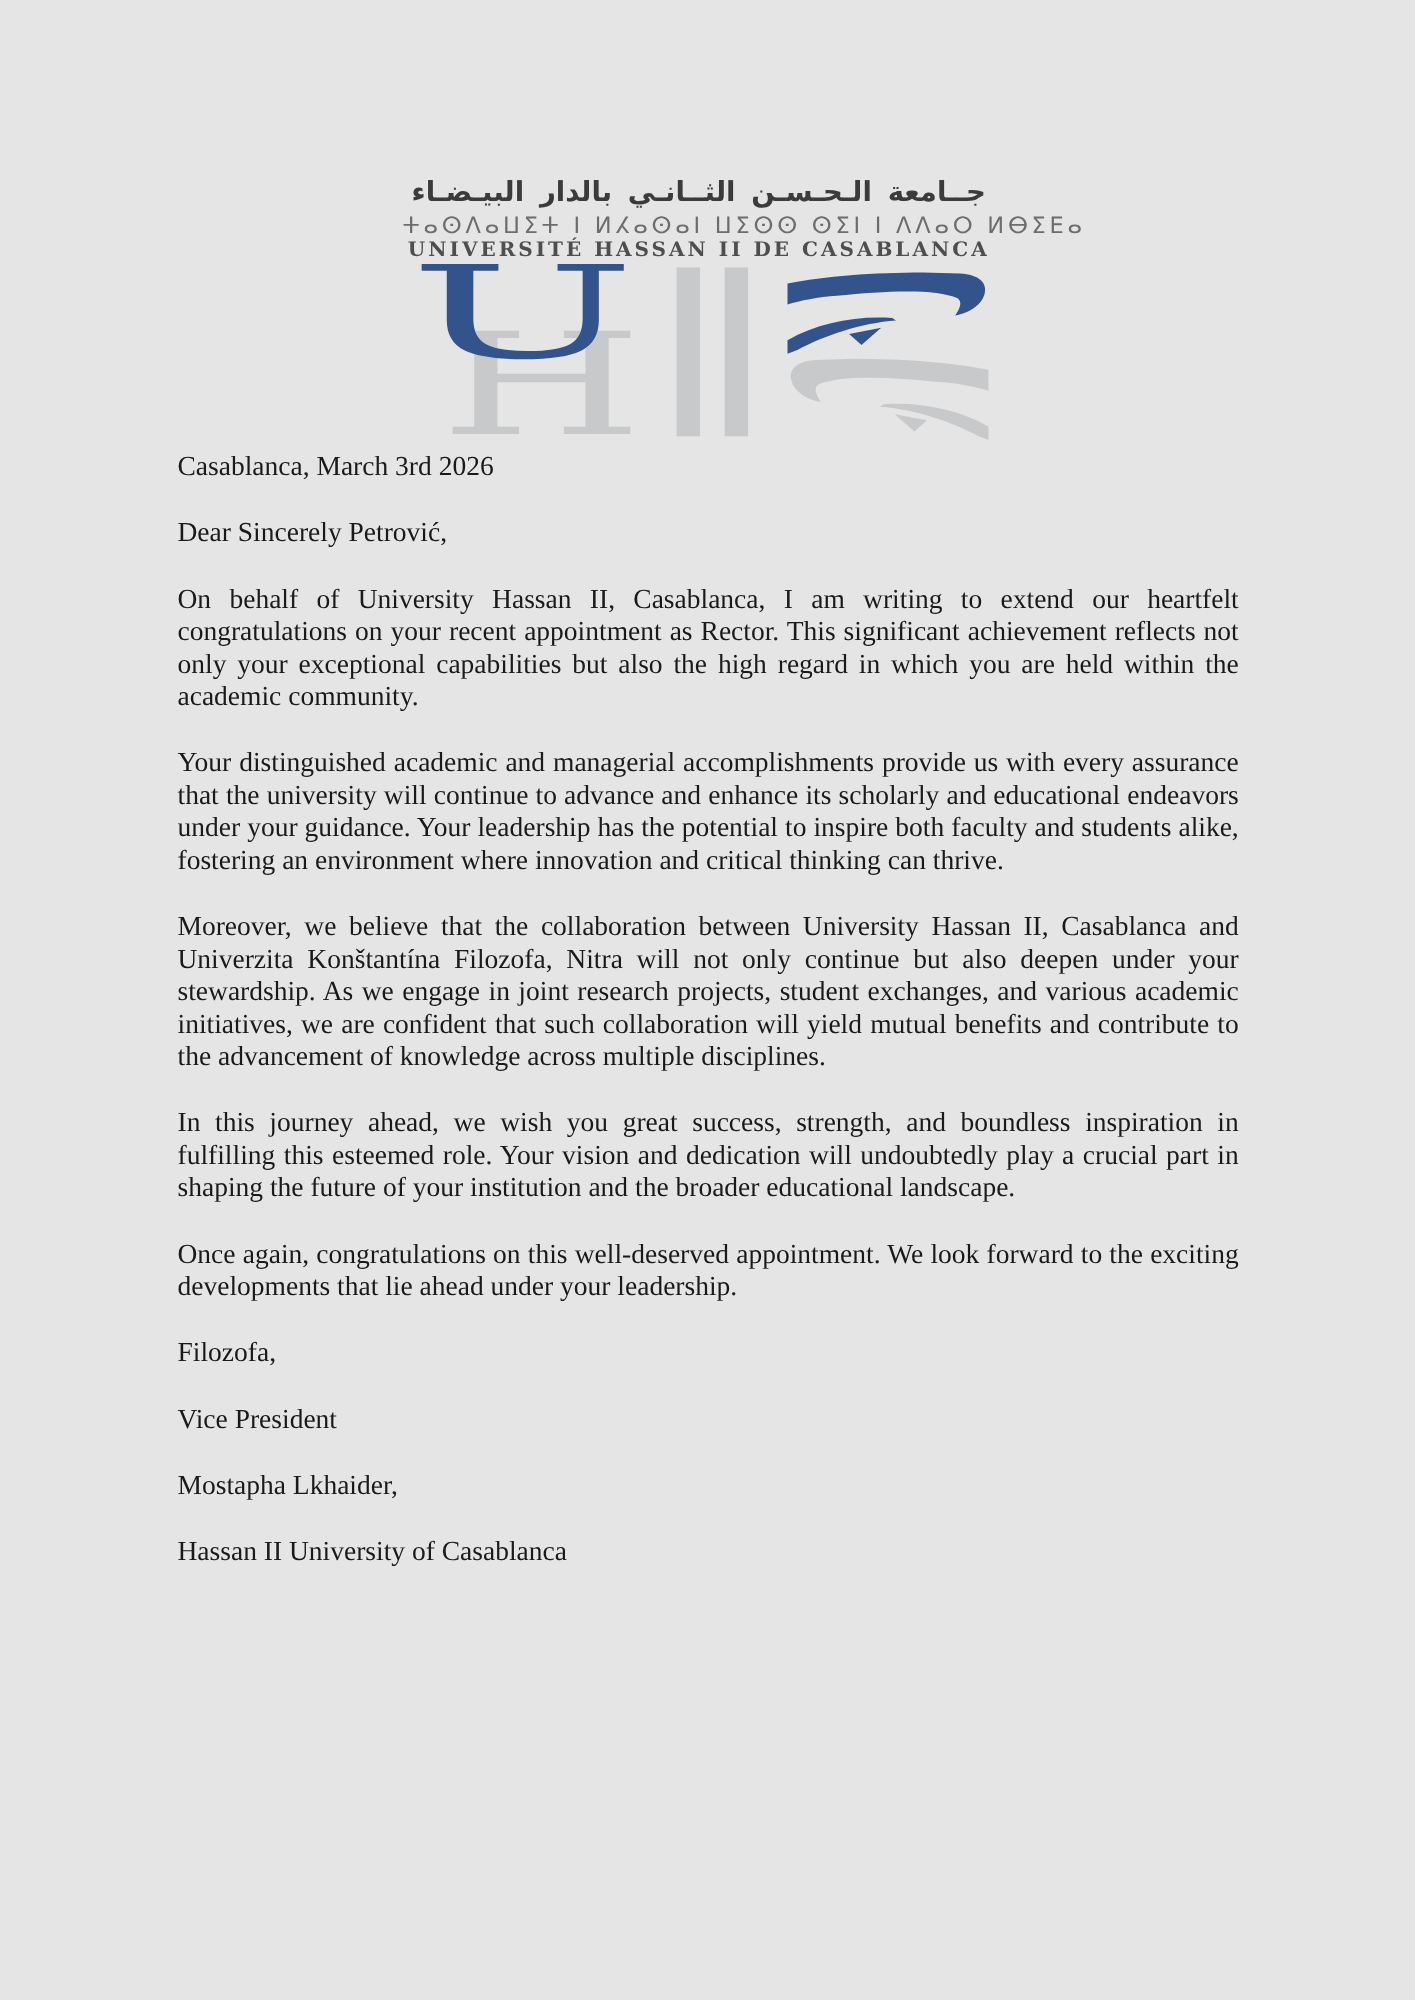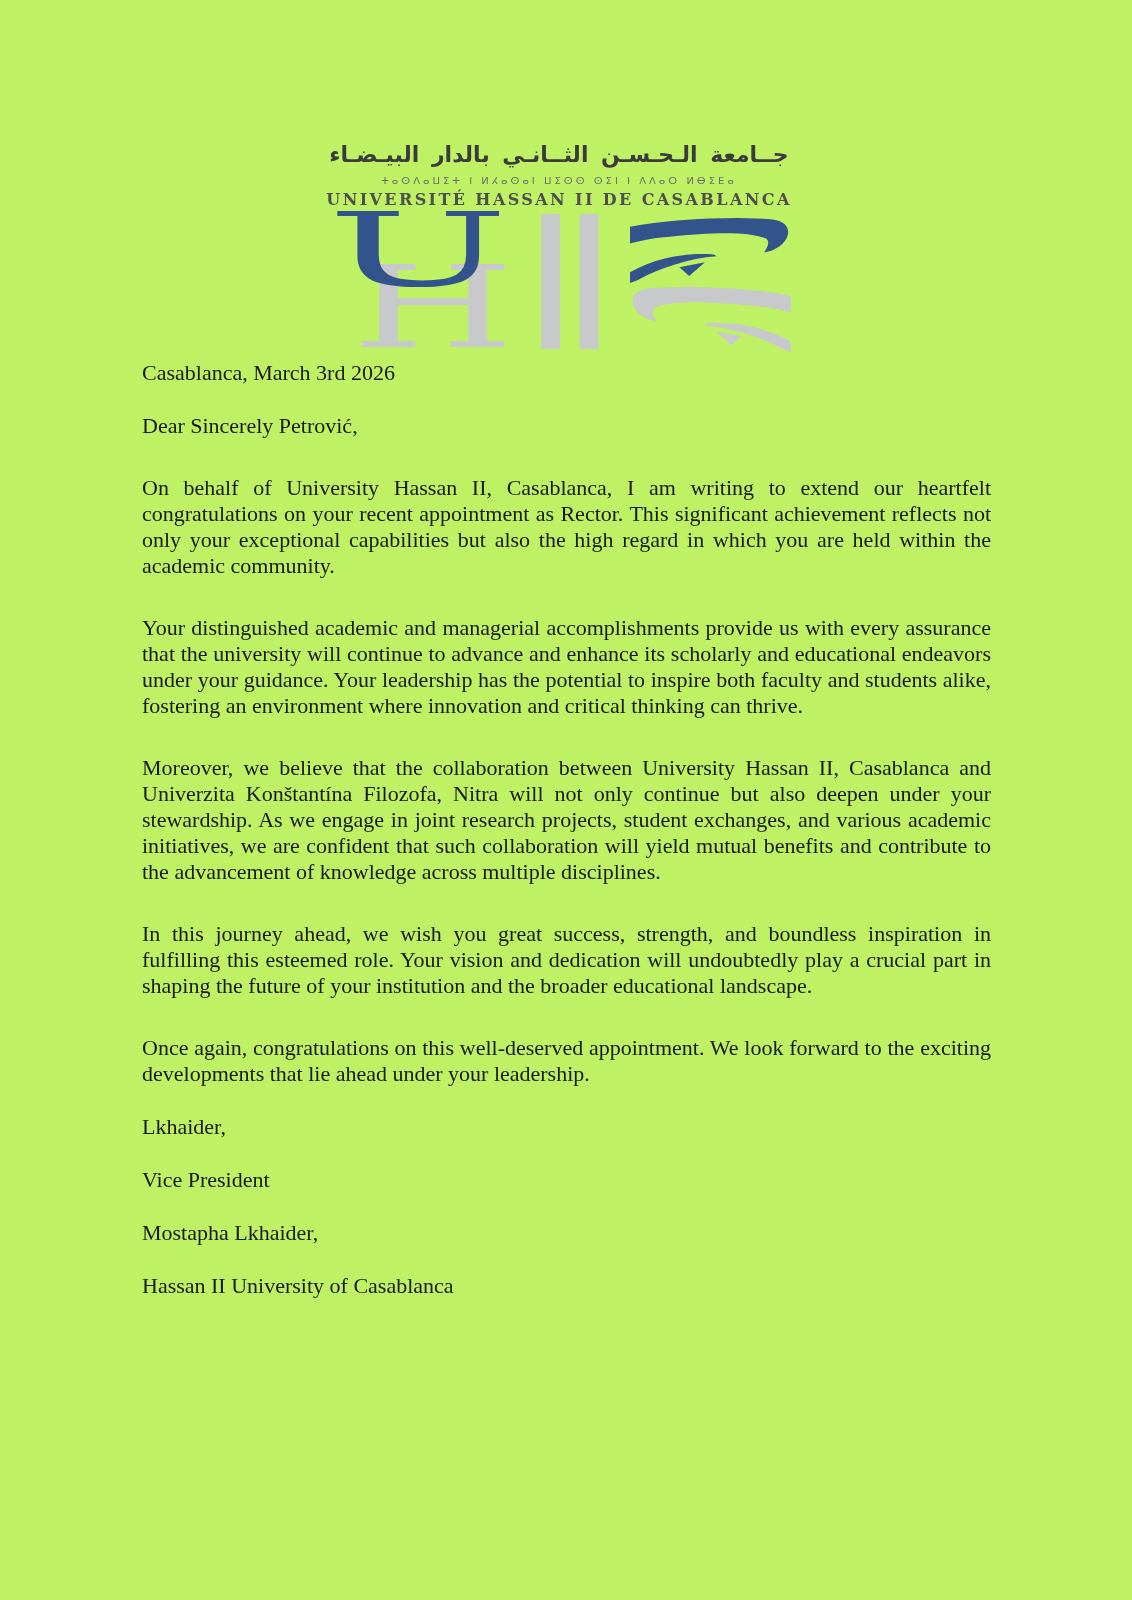--- a/index.html
+++ b/index.html
@@ -1,20 +1,20 @@
 <!DOCTYPE html>
 <html><head>
 <meta charset="utf-8">
 <style>
   html, body { margin: 0; padding: 0; background: #ffffff; }
   .page {
     position: relative;
     width: 1132px;
     height: 1600px;
-    background: #bef264;
+    background: #e5e5e5;
     overflow: hidden;
     font-family: "Liberation Serif", serif;
     color: #1a1a1a;
   }
 
   
   .letterhead {
     position: absolute;
     left: 322px;
     top: 140px;
@@ -26,21 +26,21 @@
     font-size: 22px;
     font-weight: bold;
     color: #3b3b3b;
     direction: rtl;
     white-space: nowrap;
     line-height: 30px;
     word-spacing: 5px;
   }
   .tifinagh-line {
     font-family: "DejaVu Sans", sans-serif;
-    font-size: 10px;
+    font-size: 18px;
     color: #6d6d6d;
     letter-spacing: 3px;
     white-space: nowrap;
     line-height: 19px;
     margin-top: 1px;
   }
   .french-line {
     font-family: "DejaVu Serif", "Liberation Serif", serif;
     font-size: 16px;
     font-weight: 600;
@@ -54,21 +54,21 @@
   
   .letter-body {
     position: absolute;
     left: 142px;
     top: 360px;
     width: 849px;
     font-size: 22px;
     line-height: 26px;
   }
   .letter-body p { margin: 0 0 27px 0; }
-  .letter-body p.justified { text-align: justify; margin-top: 36px; }
+  .letter-body p.justified { text-align: justify; }
   .sig-line { display: block; }
 </style>
 </head>
 <body>
 
 <div class="page">
 
   <div class="letterhead">
     <div class="arabic-line">جــامعة الـحـسـن الثــانـي بالدار البيـضـاء</div>
     <div class="tifinagh-line">ⵜⴰⵙⴷⴰⵡⵉⵜ ⵏ ⵍⵃⴰⵙⴰⵏ ⵡⵉⵙⵙ ⵙⵉⵏ ⵏ ⴷⴷⴰⵔ ⵍⴱⵉⴹⴰ</div>
@@ -106,21 +106,21 @@
     <p class="justified">On behalf of University Hassan II, Casablanca, I am writing to extend our heartfelt congratulations on your recent appointment as Rector. This significant achievement reflects not only your exceptional capabilities but also the high regard in which you are held within the academic community.</p>
 
     <p class="justified">Your distinguished academic and managerial accomplishments provide us with every assurance that the university will continue to advance and enhance its scholarly and educational endeavors under your guidance. Your leadership has the potential to inspire both faculty and students alike, fostering an environment where innovation and critical thinking can thrive.</p>
 
     <p class="justified">Moreover, we believe that the collaboration between University Hassan II, Casablanca and Univerzita Konštantína Filozofa, Nitra will not only continue but also deepen under your stewardship. As we engage in joint research projects, student exchanges, and various academic initiatives, we are confident that such collaboration will yield mutual benefits and contribute to the advancement of knowledge across multiple disciplines.</p>
 
     <p class="justified">In this journey ahead, we wish you great success, strength, and boundless inspiration in fulfilling this esteemed role. Your vision and dedication will undoubtedly play a crucial part in shaping the future of your institution and the broader educational landscape.</p>
 
     <p class="justified">Once again, congratulations on this well-deserved appointment. We look forward to the exciting developments that lie ahead under your leadership.</p>
 
-    <p>Lkhaider,</p>
+    <p>Filozofa,</p>
 
     <p>Vice President</p>
 
     <p>Mostapha Lkhaider,</p>
 
     <p>
       <span class="sig-line">Hassan II University of Casablanca</span>
     </p>
   </div>
 

